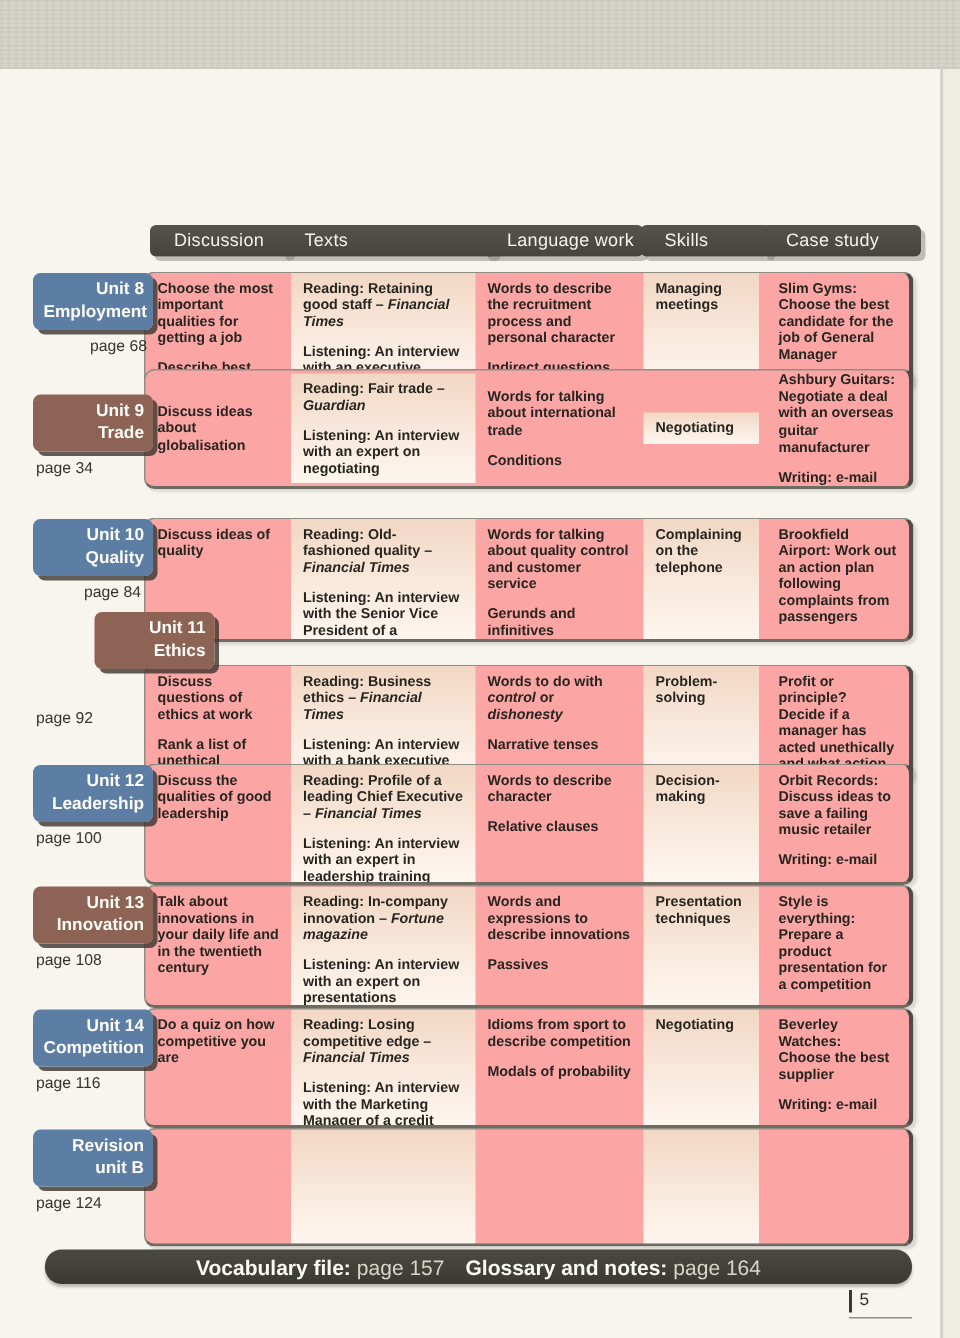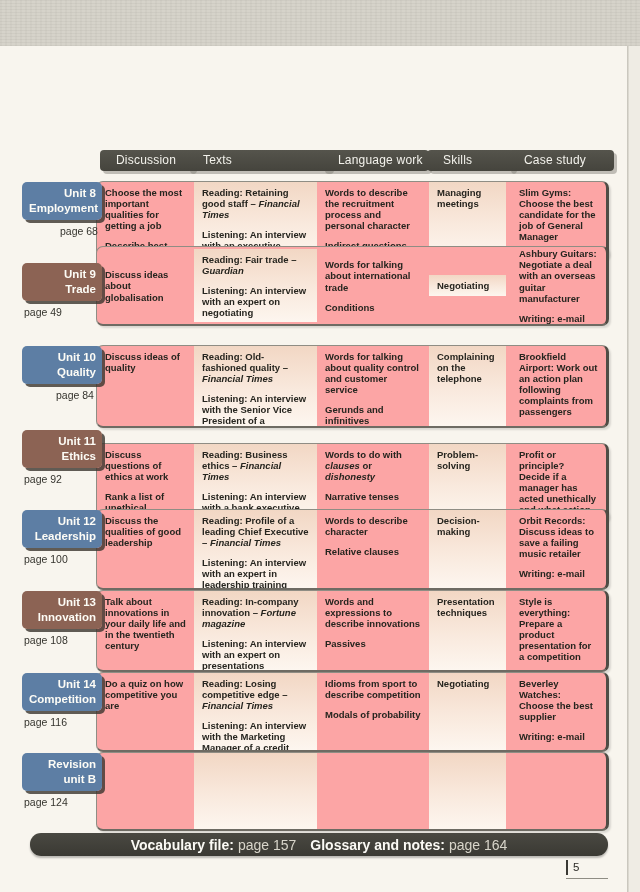--- a/index.html
+++ b/index.html
@@ -133,21 +133,21 @@
       </div>
       <div class="cell cell-skills">
         <p>Negotiating</p>
       </div>
       <div class="cell cell-case">
         <p>Ashbury Guitars: Negotiate a deal with an overseas guitar manufacturer</p>
         <p>Writing: e-mail</p>
       </div>
     </div>
     <div class="unit-box" style="top: 263px; background: linear-gradient(rgb(140, 99, 84), rgb(140, 99, 84));">Unit 9<br>Trade</div>
-    <div class="unit-page" style="top: 306px;">page 49</div>
+    <div class="unit-page" style="top: 306px;">page 34</div>
     <div class="row-block" style="top: 345px; height: 80px;">
       <div class="cell cell-discussion">
         <p>Discuss ideas of quality</p>
       </div>
       <div class="cell cell-texts">
         <p>Reading: Old-fashioned quality – <em>Financial Times</em></p>
         <p>Listening: An interview with the Senior Vice President of a prestigious hotel chain</p>
       </div>
       <div class="cell cell-language">
         <p>Words for talking about quality control and customer service</p>
@@ -166,31 +166,31 @@
     <div class="row-block" style="top: 443px; height: 76px;">
       <div class="cell cell-discussion">
         <p>Discuss questions of ethics at work</p>
         <p>Rank a list of unethical activities</p>
       </div>
       <div class="cell cell-texts">
         <p>Reading: Business ethics – <em>Financial Times</em></p>
         <p>Listening: An interview with a bank executive</p>
       </div>
       <div class="cell cell-language">
-        <p>Words to do with <em>clauses</em> or <em>dishonesty</em></p>
+        <p>Words to do with <em>control</em> or <em>dishonesty</em></p>
         <p>Narrative tenses</p>
       </div>
       <div class="cell cell-skills">
         <p>Problem-solving</p>
       </div>
       <div class="cell cell-case">
         <p>Profit or principle? Decide if a manager has acted unethically and what action to take</p>
       </div>
     </div>
-    <div class="unit-box" style="top: 430px; background: linear-gradient(rgb(140, 99, 84), rgb(140, 99, 84));">Unit 11<br>Ethics</div>
+    <div class="unit-box" style="top: 408px; background: linear-gradient(rgb(140, 99, 84), rgb(140, 99, 84)); margin-left: 41px;">Unit 11<br>Ethics</div>
     <div class="unit-page" style="top: 473px;">page 92</div>
     <div class="row-block" style="top: 509px; height: 78px;">
       <div class="cell cell-discussion">
         <p>Discuss the qualities of good leadership</p>
       </div>
       <div class="cell cell-texts">
         <p>Reading: Profile of a leading Chief Executive – <em>Financial Times</em></p>
         <p>Listening: An interview with an expert in leadership training</p>
       </div>
       <div class="cell cell-language">

